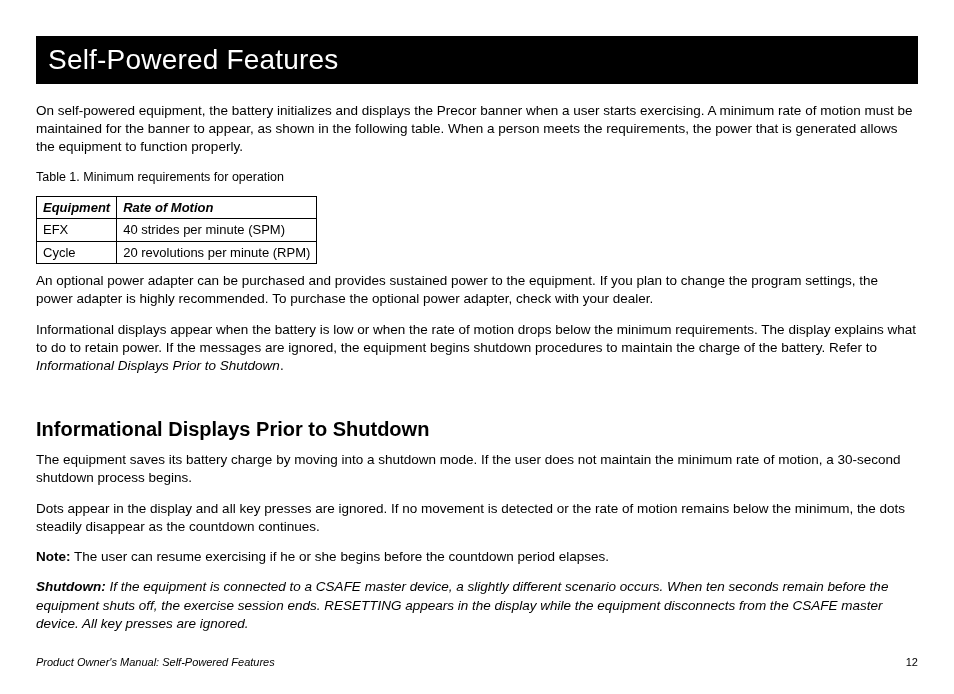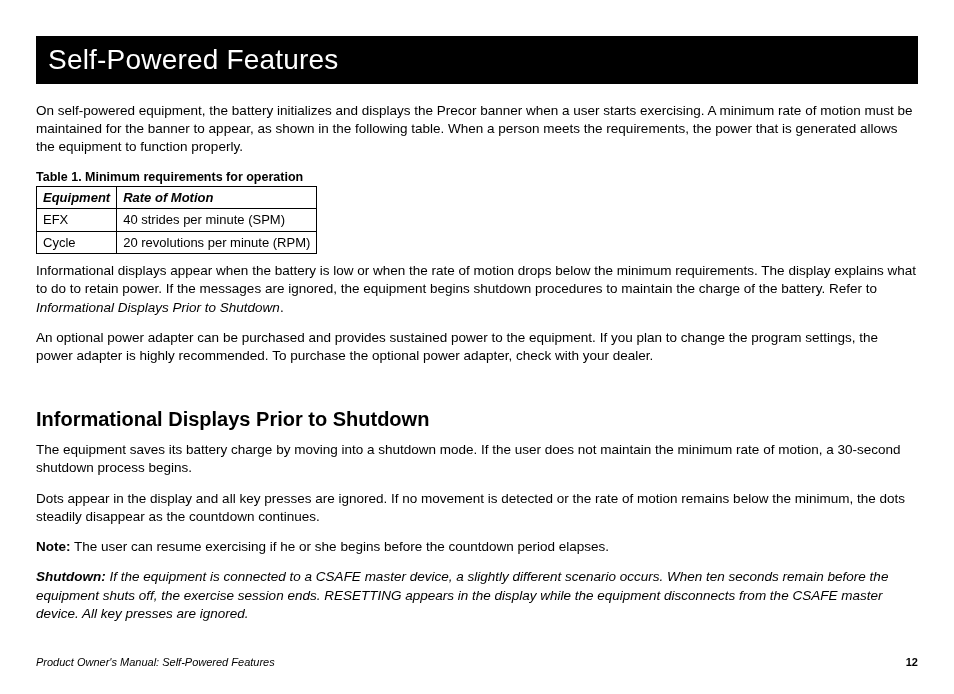--- a/index.html
+++ b/index.html
@@ -29,22 +29,22 @@
     flex-direction: column;
   }
   .col {
     flex: 1;
     font-size: 13.5px;
     line-height: 1.35;
   }
   .col p { margin-bottom: 12px; }
   .table-caption {
     font-size: 12.5px;
-    font-weight: bold;
-    margin: 6px 0 0 0;
+    font-weight: normal;
+    margin: 6px 0 10px 0;
   }
   table {
     border-collapse: collapse;
     margin-bottom: 8px;
     font-size: 13px;
   }
   table th, table td {
     border: 1px solid #000;
     padding: 2px 6px;
     text-align: left;
@@ -66,21 +66,21 @@
   .footer {
     position: absolute;
     bottom: 26px;
     left: 36px;
     right: 36px;
     display: flex;
     justify-content: space-between;
     font-size: 11px;
     font-style: italic;
   }
-  .footer .pn { font-weight: bold; font-style: normal; }
+  .footer .pn { font-weight: normal; font-style: normal; }
 </style>
 </head>
 <body>
 
 <div class="page">
   <div class="title-bar">Self-Powered Features</div>
   <div class="columns">
     <div class="col">
       <p>On self-powered equipment, the battery initializes and displays the Precor banner when a user starts exercising. A minimum rate of motion must be maintained for the banner to appear, as shown in the following table. When a person meets the requirements, the power that is generated allows the equipment to function properly.</p>
       <div class="table-caption">Table  1.  Minimum requirements for operation</div>
@@ -93,24 +93,24 @@
         <tr>
           <td>EFX</td>
           <td>40 strides per minute (SPM)</td>
         </tr>
         <tr>
           <td>Cycle</td>
           <td>20 revolutions per minute (RPM)</td>
         </tr>
       </tbody>
         </table>
+      <p>An optional power adapter can be purchased and provides sustained power to the equipment. If you plan to change the program settings, the power adapter is highly recommended. To purchase the optional power adapter, check with your dealer.</p>
       <p>
         <span>Informational displays appear when the battery is low or when the rate of motion drops below the minimum requirements. The display explains what to do to retain power. If the messages are ignored, the equipment begins shutdown procedures to maintain the charge of the battery. Refer to </span><span class="ref-italic">Informational Displays Prior to Shutdown</span><span>.</span>
       </p>
-      <p>An optional power adapter can be purchased and provides sustained power to the equipment. If you plan to change the program settings, the power adapter is highly recommended. To purchase the optional power adapter, check with your dealer.</p>
     </div>
     <div class="col">
       <h2 class="subheading">Informational Displays Prior to Shutdown</h2>
       <p>The equipment saves its battery charge by moving into a shutdown mode. If the user does not maintain the minimum rate of motion, a 30-second shutdown process begins.</p>
       <p>Dots appear in the display and all key presses are ignored. If no movement is detected or the rate of motion remains below the minimum, the dots steadily disappear as the countdown continues.</p>
       <p>
         <span class="note-label">Note:</span><span> The user can resume exercising if he or she begins before the countdown period elapses.</span>
       </p>
       <p class="important">
         <span class="imp-label">Shutdown:</span><span> If the equipment is connected to a CSAFE master device, a slightly different scenario occurs. When ten seconds remain before the equipment shuts off, the exercise session ends. RESETTING appears in the display while the equipment disconnects from the CSAFE master device. All key presses are ignored.</span>

